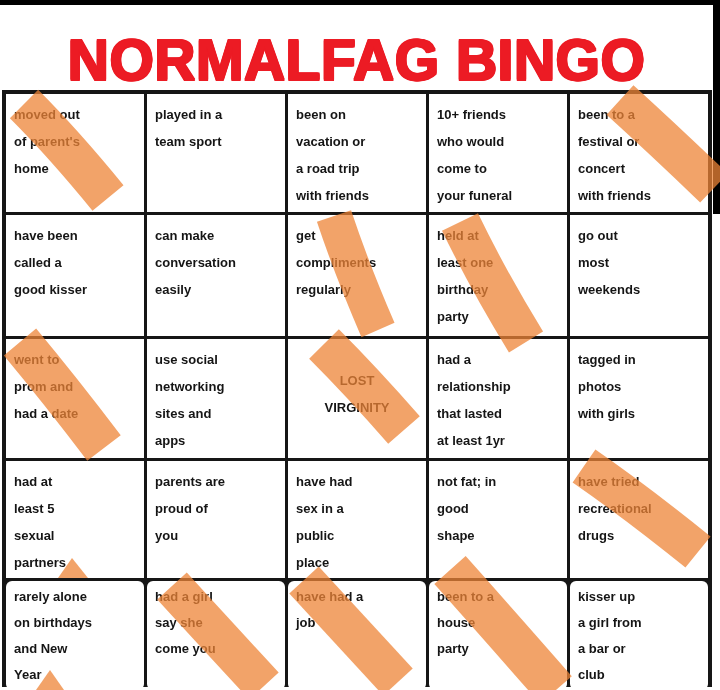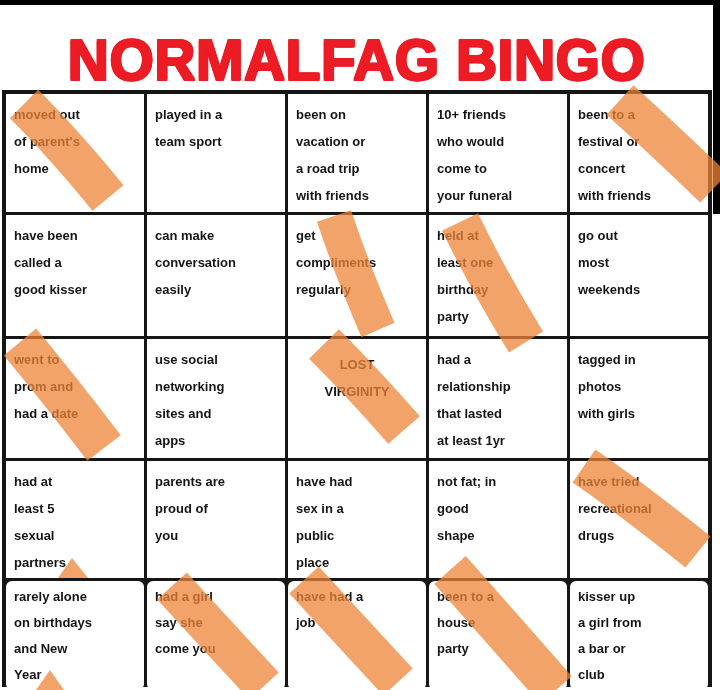--- a/index.html
+++ b/index.html
@@ -22,21 +22,21 @@
     position:absolute; left:2px; top:90px; width:710px; height:597px;
     box-sizing:border-box; background:#161616; border:4px solid #161616;
     display:grid; grid-template-columns:repeat(5,1fr);
     grid-template-rows:118px 121px 119px 117px 1fr; gap:3px;
   }
   .cell {
     background:#fff; color:#151515; font-weight:bold; font-size:13px;
     line-height:27px; padding:7px 1px 2px 8px; white-space:pre-line;
     overflow:visible;
   }
-  .cell.center { text-align:center; padding-left:2px; padding-right:2px; padding-top:12px; }
+  .cell.center { text-align:center; padding-left:2px; padding-right:2px; padding-top:28px; }
   .cell.lastrow { padding-top:3px; line-height:26px;border-radius:6px; }
   .overlay { position:absolute; top:0; left:0; width:720px; height:690px; pointer-events:none; }
 </style>
 </head>
 <body>
 
 <div class="page">
   <div class="topbar"></div>
   <div class="rightstrip"></div>
   <div class="titleband">

